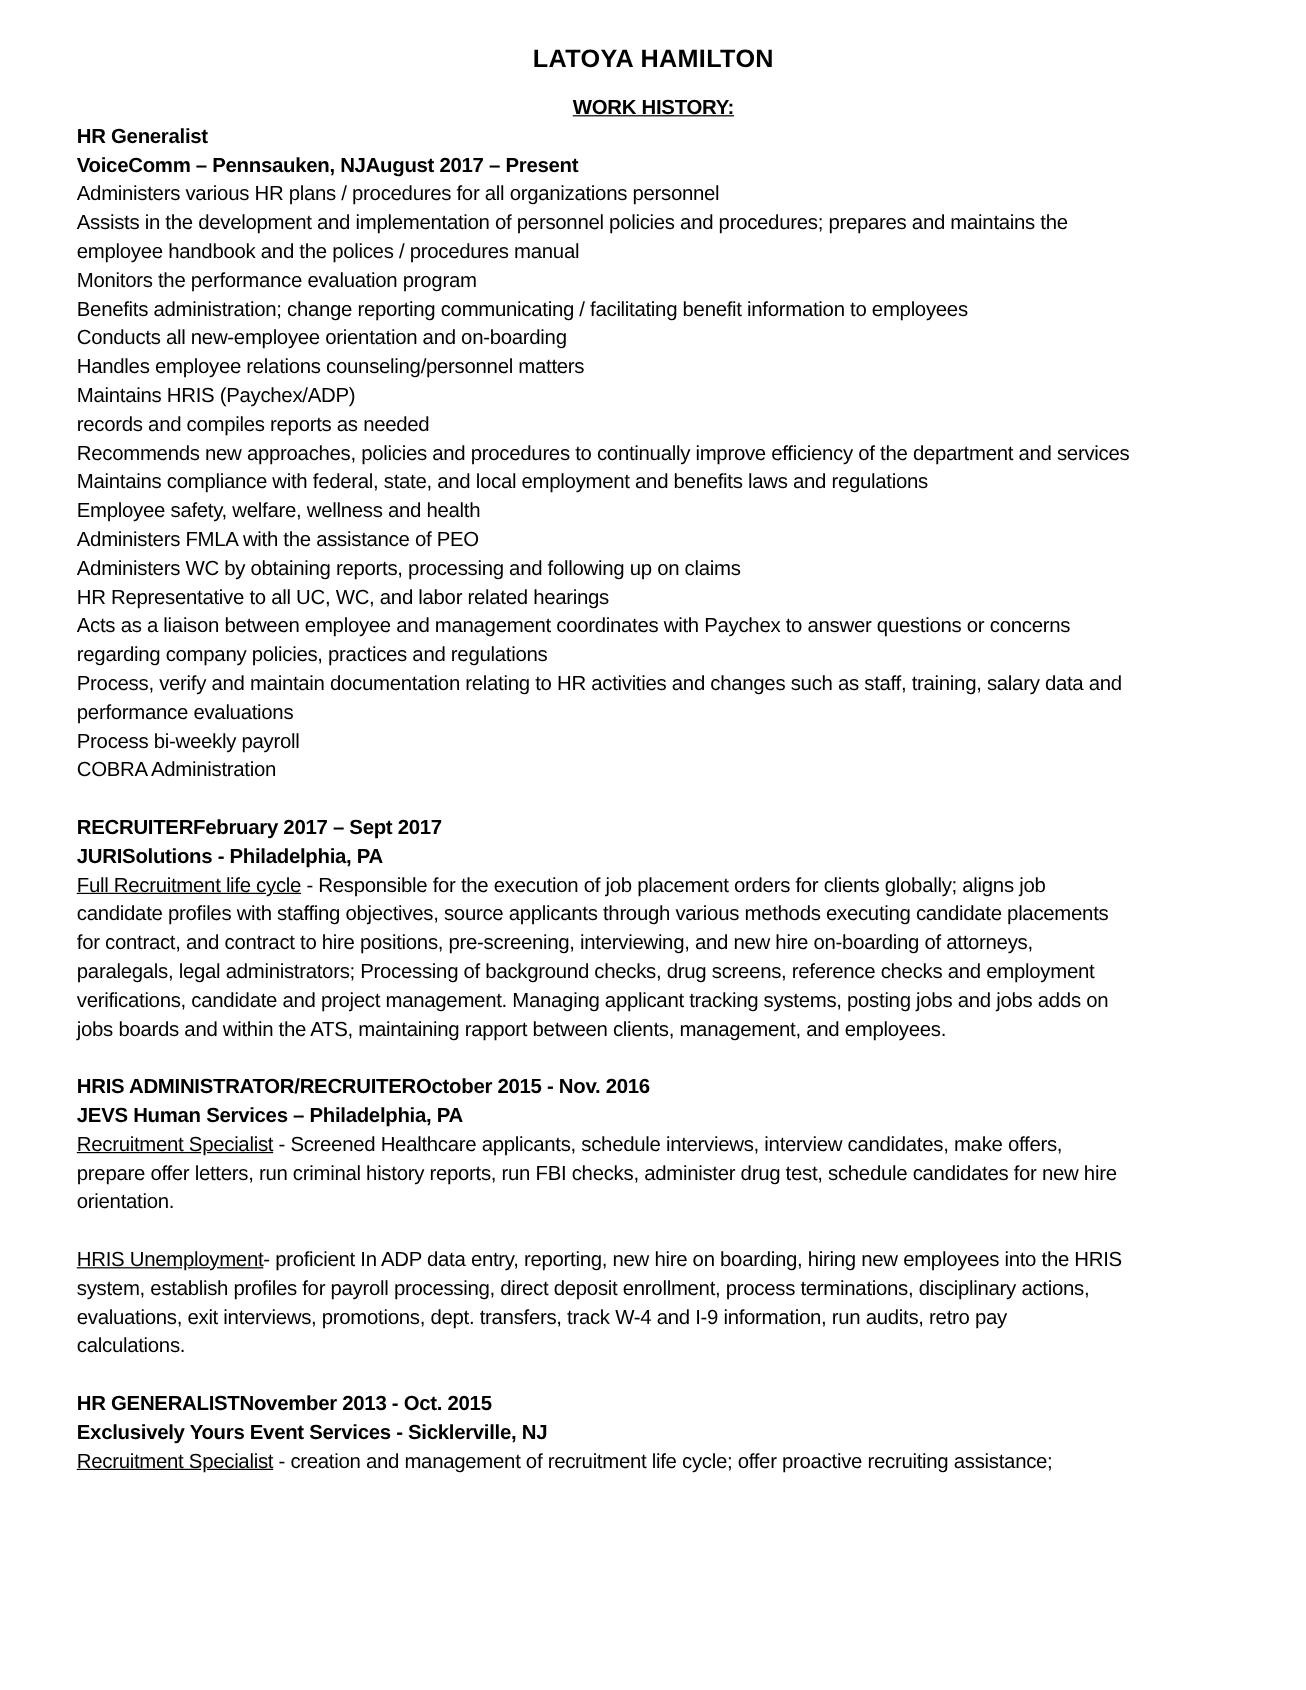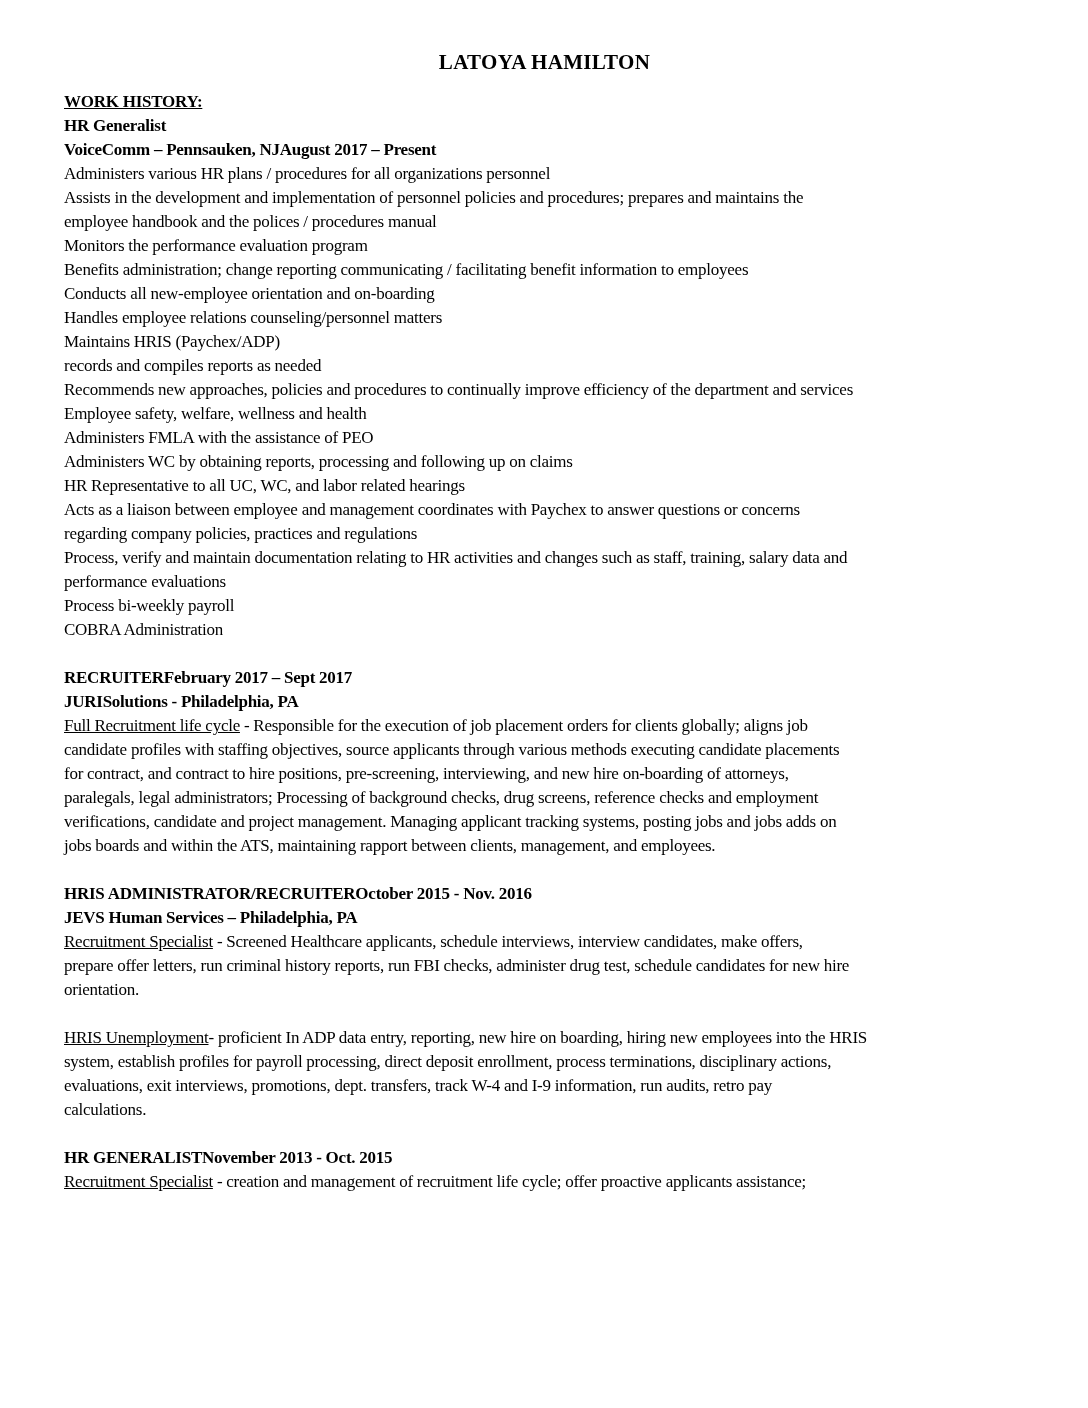--- a/index.html
+++ b/index.html
@@ -3,37 +3,38 @@
 <meta charset="utf-8">
 <style>
   html, body { margin: 0; padding: 0; background: #ffffff; }
   .page {
     position: relative;
     width: 1088px;
     height: 1408px;
     margin: 0 auto;
     background: #ffffff;
     box-sizing: border-box;
-    padding: 48px 63px 0 64px;
+    padding: 36px 63px 0 64px;
     overflow: hidden;
-    font-family: Liberation Serif, serif;
+    font-family: Liberation Sans, sans-serif;
     color: #000000;
   }
   .name {
     margin: 0;
     font-size: 21px;
     line-height: 28px;
     font-weight: 700;
     text-align: center;
     letter-spacing: 0.3px;
   }
   .heading {
     margin-top: 14px;
     font-weight: 700;
     text-decoration: underline;
+    text-align: center;
   }
   .heading, .line {
     font-size: 17px;
     line-height: 24px;
     letter-spacing: -0.25px;
     white-space: pre;
   }
   .line { display: flex; justify-content: flex-start; }
   .line.split { justify-content: flex-start; }
   .bold { font-weight: 700; }
@@ -53,20 +54,21 @@
         <div class="line"><span>Administers various HR plans / procedures for all organizations personnel</span></div>
         <div class="line"><span>Assists in the development and implementation of personnel policies and procedures; prepares and maintains the</span></div>
         <div class="line"><span>employee handbook and the polices / procedures manual</span></div>
         <div class="line"><span>Monitors the performance evaluation program</span></div>
         <div class="line"><span>Benefits administration; change reporting communicating / facilitating benefit information to employees</span></div>
         <div class="line"><span>Conducts all new-employee orientation and on-boarding</span></div>
         <div class="line"><span>Handles employee relations counseling/personnel matters</span></div>
         <div class="line"><span>Maintains HRIS (Paychex/ADP)</span></div>
         <div class="line"><span>records and compiles reports as needed</span></div>
         <div class="line"><span>Recommends new approaches, policies and procedures to continually improve efficiency of the department and services</span></div>
+        <div class="line"><span>Maintains compliance with federal, state, and local employment and benefits laws and regulations</span></div>
         <div class="line"><span>Employee safety, welfare, wellness and health</span></div>
         <div class="line"><span>Administers FMLA with the assistance of PEO</span></div>
         <div class="line"><span>Administers WC by obtaining reports, processing and following up on claims</span></div>
         <div class="line"><span>HR Representative to all UC, WC, and labor related hearings</span></div>
         <div class="line"><span>Acts as a liaison between employee and management coordinates with Paychex to answer questions or concerns</span></div>
         <div class="line"><span>regarding company policies, practices and regulations</span></div>
         <div class="line"><span>Process, verify and maintain documentation relating to HR activities and changes such as staff, training, salary data and</span></div>
         <div class="line"><span>performance evaluations</span></div>
         <div class="line"><span>Process bi-weekly payroll</span></div>
         <div class="line"><span>COBRA Administration</span></div>
@@ -88,16 +90,17 @@
         <div class="line"><span>prepare offer letters, run criminal history reports, run FBI checks, administer drug test, schedule candidates for new hire</span></div>
         <div class="line"><span>orientation.</span></div>
         <div class="line">&nbsp;</div>
         <div class="line"><span class="lead">HRIS Unemployment</span><span>- proficient In ADP data entry, reporting, new hire on boarding, hiring new employees into the HRIS</span></div>
         <div class="line"><span>system, establish profiles for payroll processing, direct deposit enrollment, process terminations, disciplinary actions,</span></div>
         <div class="line"><span>evaluations, exit interviews, promotions, dept. transfers, track W-4 and I-9 information, run audits, retro pay</span></div>
         <div class="line"><span>calculations.</span></div>
       </section>
       <section class="job">
         <div class="line split"><span class="bold">HR GENERALIST</span><span class="bold">November 2013 - Oct. 2015</span></div>
-        <div class="line"><span class="lead">Recruitment Specialist</span><span> - creation and management of recruitment life cycle; offer proactive applicants assistance;</span></div>
+        <div class="line split"><span class="bold">Exclusively Yours Event Services - Sicklerville, NJ</span></div>
+        <div class="line"><span class="lead">Recruitment Specialist</span><span> - creation and management of recruitment life cycle; offer proactive recruiting assistance;</span></div>
       </section>
     </div>
 </div>
 
 </body></html>

